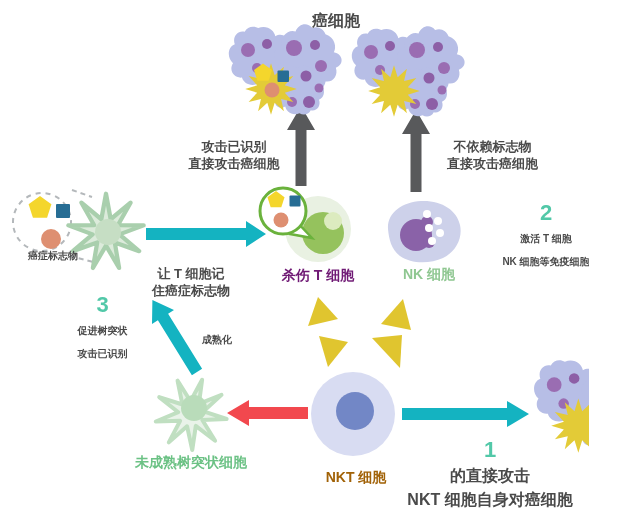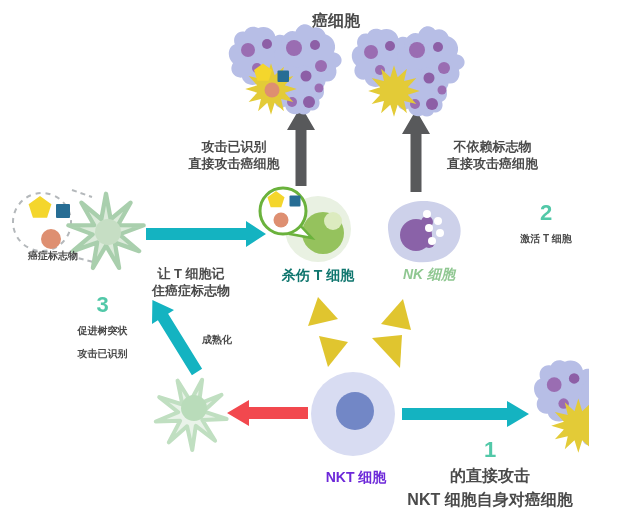--- a/index.html
+++ b/index.html
@@ -8,24 +8,24 @@
     font-family:"Liberation Sans","DejaVu Sans",sans-serif; overflow:hidden;
   }
   .canvas > svg { position:absolute; left:0; top:0; }
   .lbl { position:absolute; font-weight:700; color:#4a4a4a; text-align:center; }
   .t13 { font-size:13px; line-height:17px; }
   .t14 { font-size:14px; line-height:18px; }
   .t15 { font-size:10px; line-height:23px; }
   .t16 { font-size:16px; line-height:24px; }
   .mint  { color:#52c8a8; font-size:22px; line-height:28px; font-weight:700; }
   .g-mature   { color:#2cb5a5; }
-  .g-killer   { color:#0f766e; }
-  .g-nk       { color:#8fc791;font-style:italic; }
+  .g-killer   { color:#701a75; }
+  .g-nk       { color:#8fc791; }
   .g-immature { color:#6cc285; }
-  .g-nkt      { color:#6d28d9; }
+  .g-nkt      { color:#a16207; }
   .block span { display:block; }
 </style>
 </head>
 <body>
 
 <div class="canvas">
 
 <svg width="640" height="520" viewBox="0 0 640 520">
   <defs>
     <polygon id="burst" points="0,-38 5.4,-20.3 19,-32.9 14.8,-14.8 32.9,-19 20.3,-5.4 38,0 20.3,5.4 32.9,19 14.8,14.8 19,32.9 5.4,20.3 0,38 -5.4,20.3 -19,32.9 -14.8,14.8 -32.9,19 -20.3,5.4 -38,0 -20.3,-5.4 -32.9,-19 -14.8,-14.8 -19,-32.9 -5.4,-20.3"></polygon>
@@ -139,30 +139,32 @@
     <span>住癌症标志物</span>
   </div>
 
   <div class="lbl t14 g-killer" style="left:270px;top:266px;width:96px">杀伤 T 细胞</div>
 
   <div class="lbl t14 g-nk" style="left:398px;top:265px;width:62px">NK 细胞</div>
 
   <div class="lbl block" style="left:466px;top:199px;width:160px">
     <span class="mint">2</span>
     <span class="t15">激活 T 细胞</span>
+    <span class="t15">NK 细胞等免疫细胞</span>
   </div>
 
   <div class="lbl block" style="left:50px;top:291px;width:105px">
     <span class="mint">3</span>
     <span class="t15">促进树突状</span>
     <span class="t15">攻击已识别</span>
   </div>
 
   <div class="lbl t15" style="left:182px;top:328px;width:70px">成熟化</div>
 
+  <div class="lbl t14 g-immature" style="left:128px;top:453px;width:126px">未成熟树突状细胞</div>
 
   <div class="lbl t14 g-nkt" style="left:318px;top:468px;width:76px">NKT 细胞</div>
 
   <div class="lbl block" style="left:392px;top:436px;width:196px">
     <span class="mint">1</span>
     <span class="t16">的直接攻击</span>
     <span class="t16">NKT 细胞自身对癌细胞</span>
   </div>
 
 </div>

